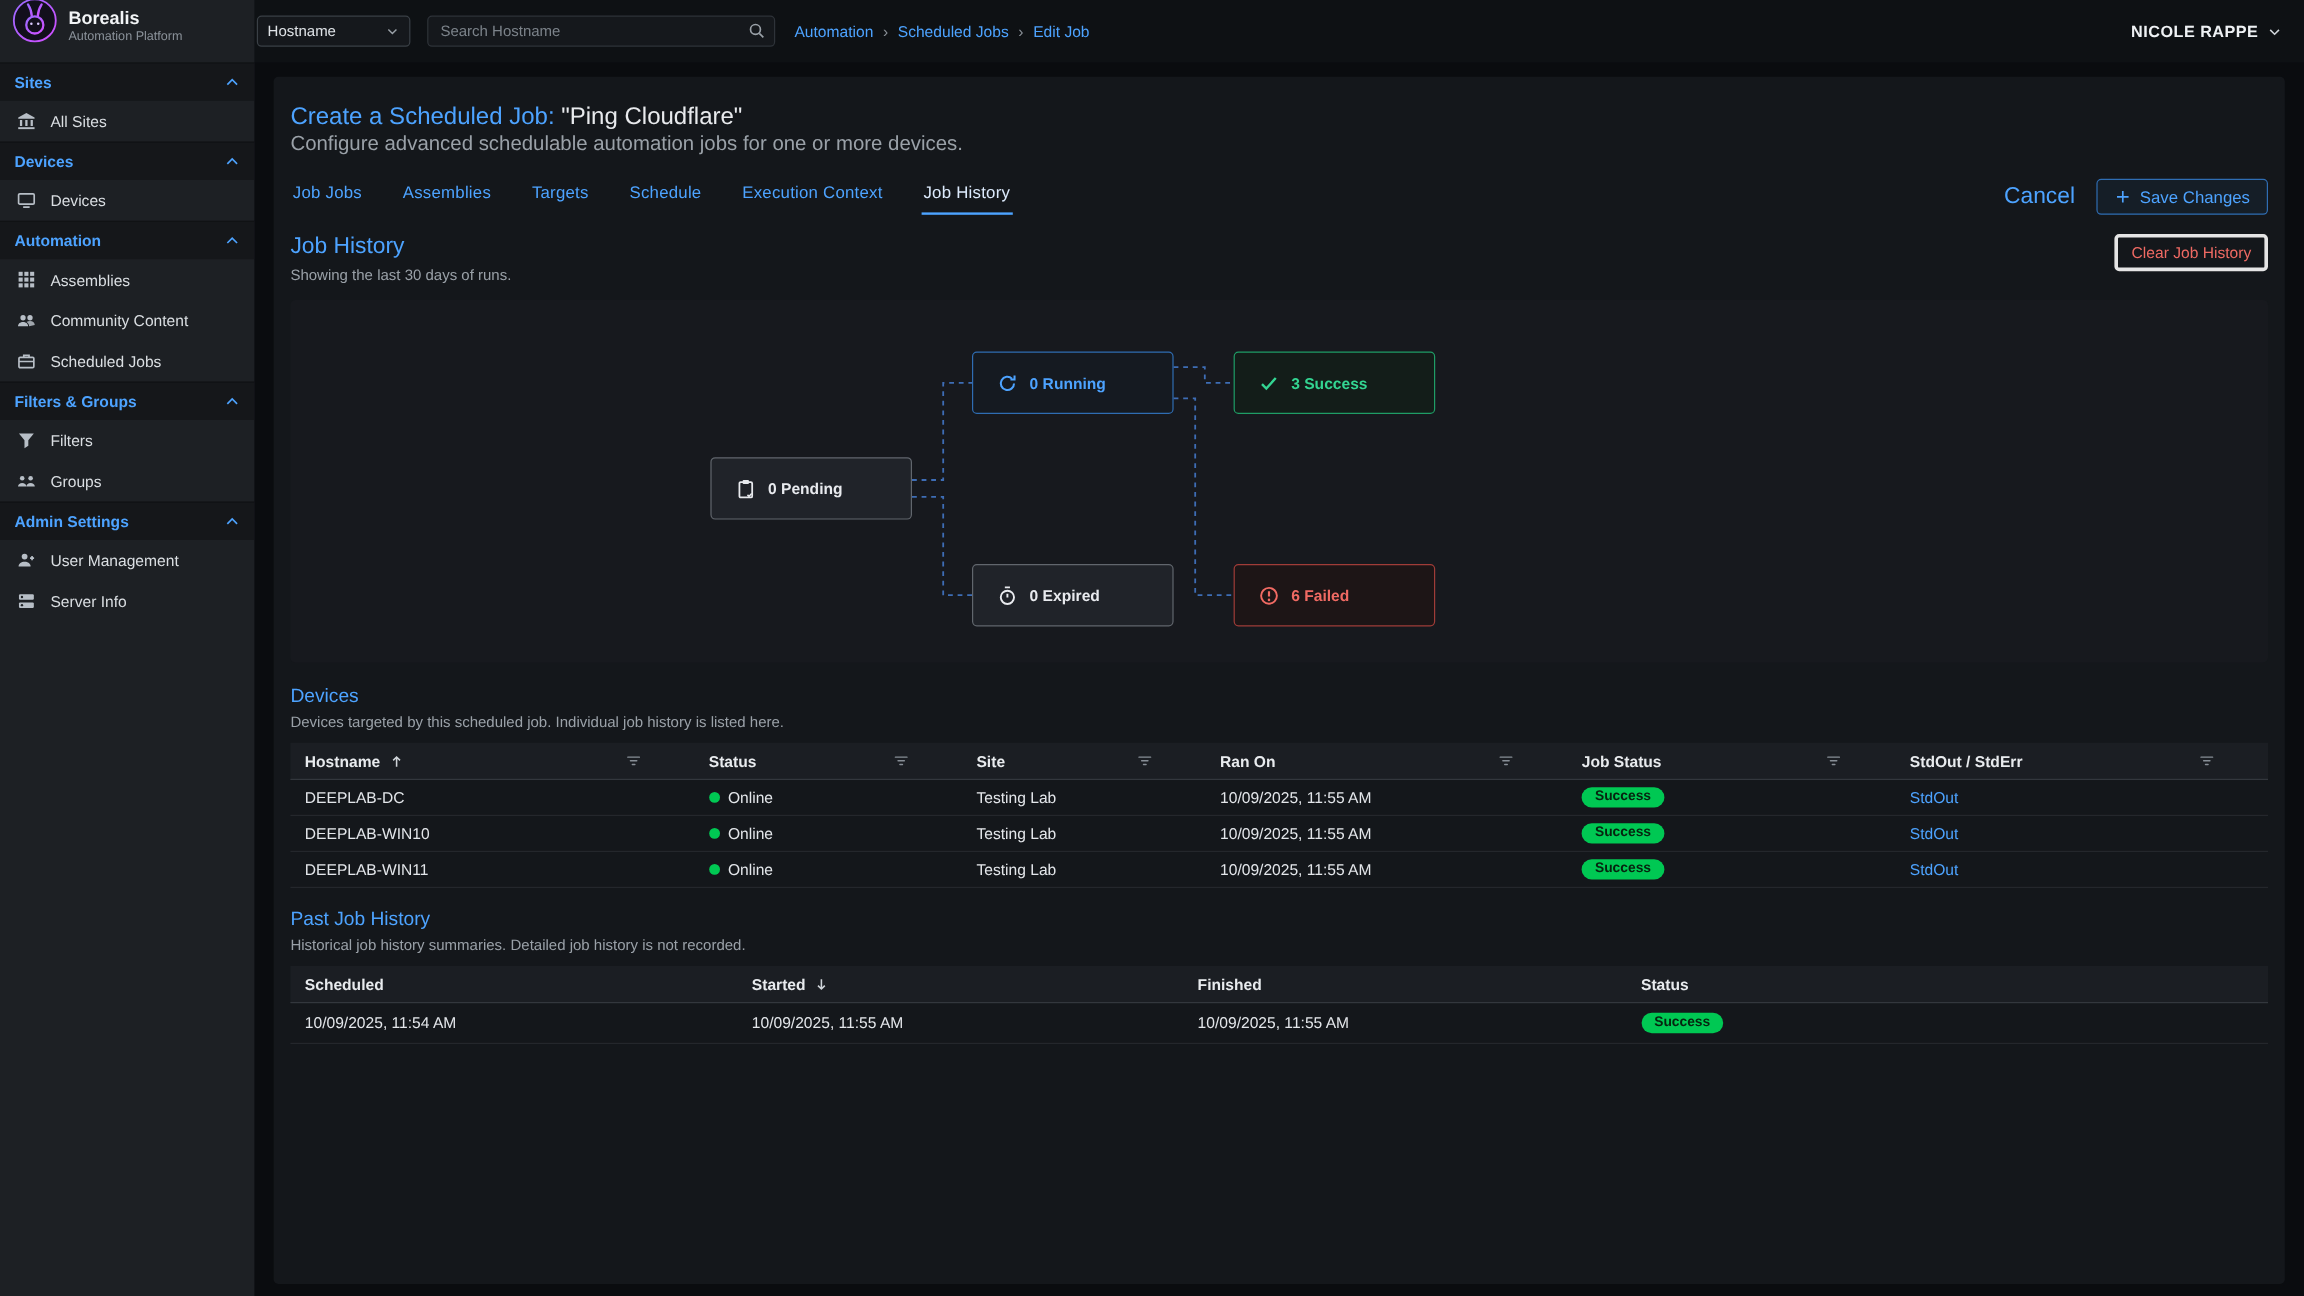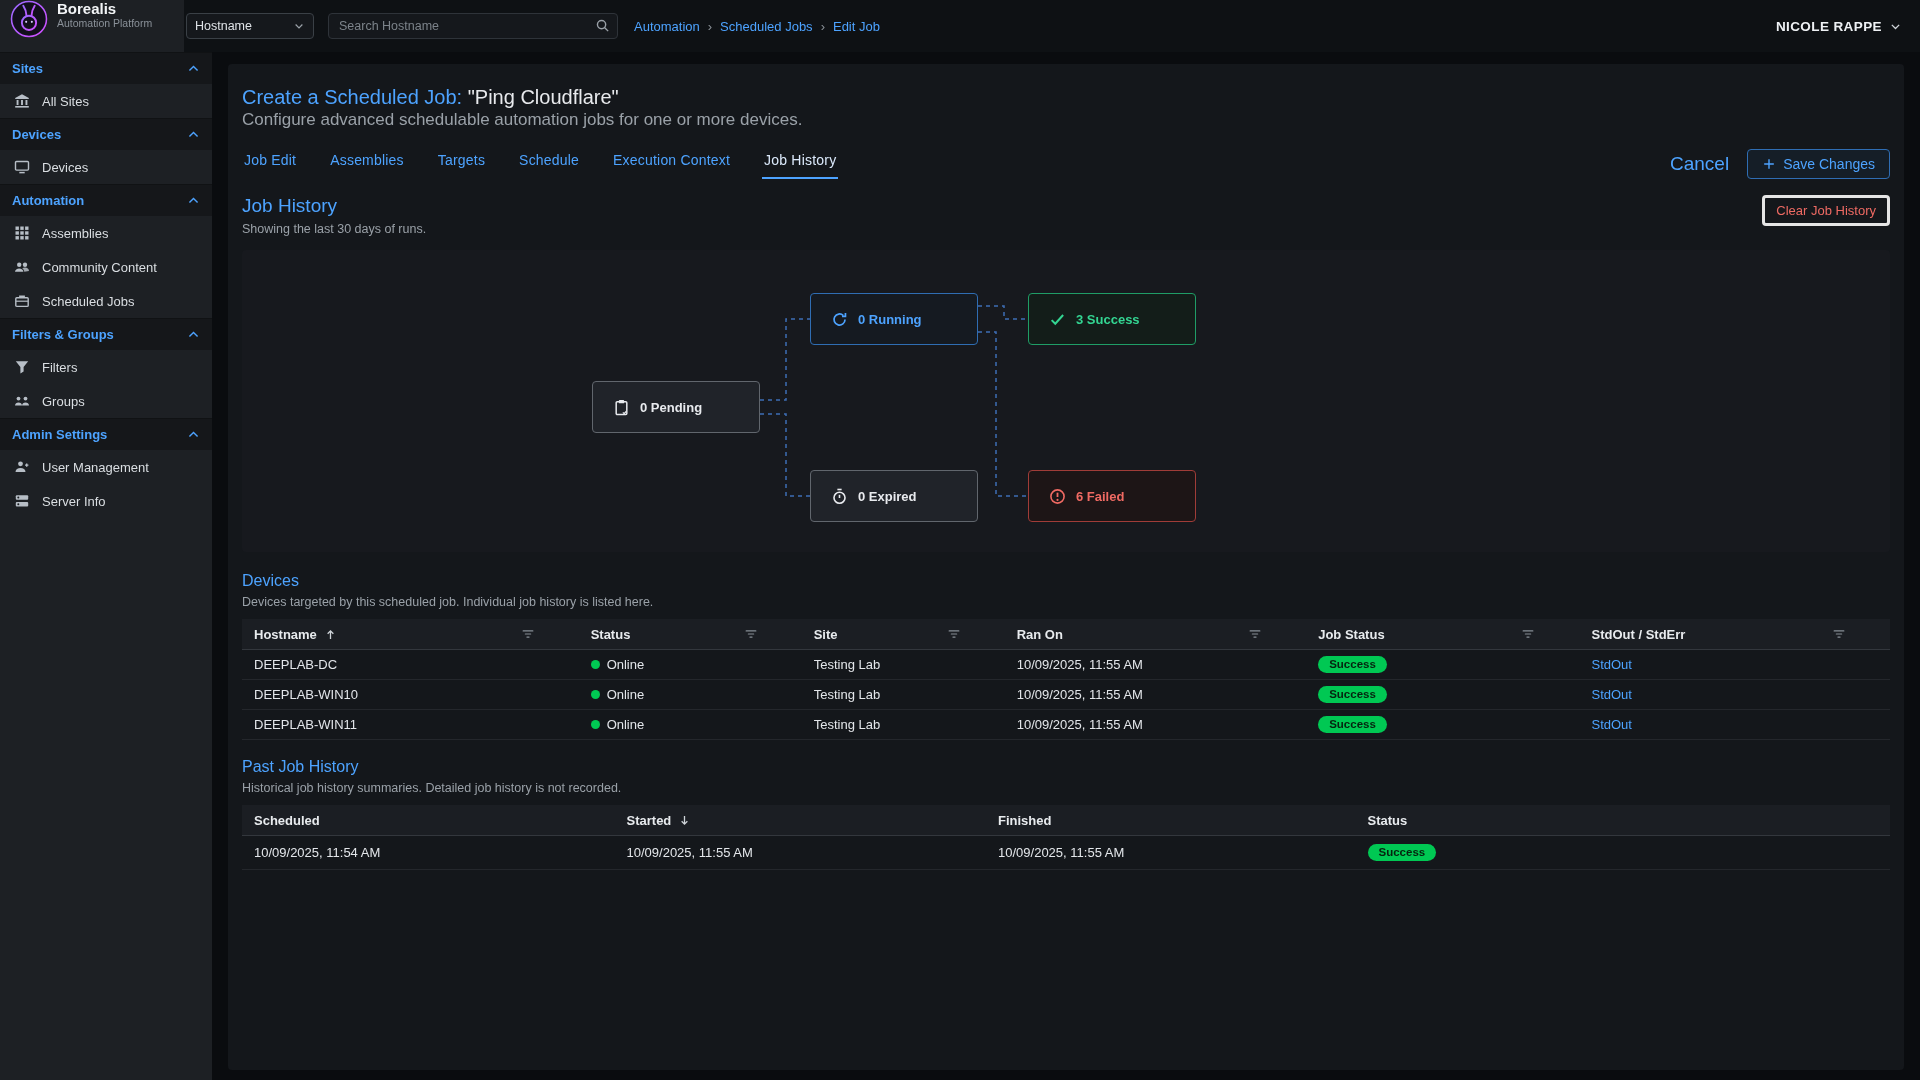--- a/index.html
+++ b/index.html
@@ -8,21 +8,21 @@
     width: 1920px; height: 1080px; overflow: hidden;
     background: #0a0c0f;
     font-family: "Liberation Sans", sans-serif;
     color: #e6e9ec;
     -webkit-font-smoothing: antialiased;
   }
   .app { display: grid; grid-template-columns: 212px 1fr; grid-template-rows: 52px 1fr; width: 1920px; height: 1080px; }
 
   
   .topbar { grid-column: 1 / 3; grid-row: 1; display: flex; align-items: center; background: #0e1114; }
-  .brand { width: 184px; height: 100%; background: #1d2024; display: flex; align-items: flex-start; gap: 9px; padding: 0 10px; flex: none; }
+  .brand { width: 212px; height: 100%; background: #1d2024; display: flex; align-items: flex-end; gap: 9px; padding: 16px 10px; flex: none; }
   .brand-logo { width: 38px; height: 38px; flex: none; }
   .brand-name { font-size: 15px; font-weight: 700; color: #f2f4f6; line-height: 1.15; }
   .brand-sub { font-size: 10.5px; color: #8a9199; line-height: 1.15; }
   .host-select { margin-left: 2px; width: 128px; height: 26px; background: #15181c; border: 1px solid #3a4046; border-radius: 4px; display: flex; align-items: center; justify-content: space-between; padding: 0 8px; font-size: 12.5px; color: #dfe3e7; cursor: pointer; }
   .host-select .chev { color: #9aa1a8; display: flex; }
   .searchbox { position: relative; margin-left: 14px; }
   .searchbox input { width: 290px; height: 26px; background: #15181c; border: 1px solid #2e3339; border-radius: 4px; color: #dfe3e7; padding: 0 30px 0 10px; font-size: 12.5px; font-family: "Liberation Sans", sans-serif; outline: none; }
   .searchbox input::placeholder { color: #7c838a; }
   .searchbox .sicon { position: absolute; right: 8px; top: 5px; color: #9aa1a8; cursor: pointer; }
   .breadcrumb { margin-left: 16px; display: flex; align-items: center; gap: 8px; font-size: 13px; }
@@ -306,21 +306,21 @@
   <main class="content">
     <div class="card">
 
       <div class="page-title">
         <span class="blue">Create a Scheduled Job:</span><span class="plain"> "Ping Cloudflare"</span>
       </div>
       <div class="page-sub">Configure advanced schedulable automation jobs for one or more devices.</div>
 
       <div class="tabsrow">
         <div class="tabs">
-          <div class="tab">Job Edit</div>
+          <div class="tab">Job Jobs</div>
           <div class="tab">Assemblies</div>
           <div class="tab">Targets</div>
           <div class="tab">Schedule</div>
           <div class="tab">Execution Context</div>
           <div class="tab active">Job History</div>
         </div>
         <div class="actions">
           <span class="cancel-link">Cancel</span>
           <button class="save-btn">
             <span class="icn">

